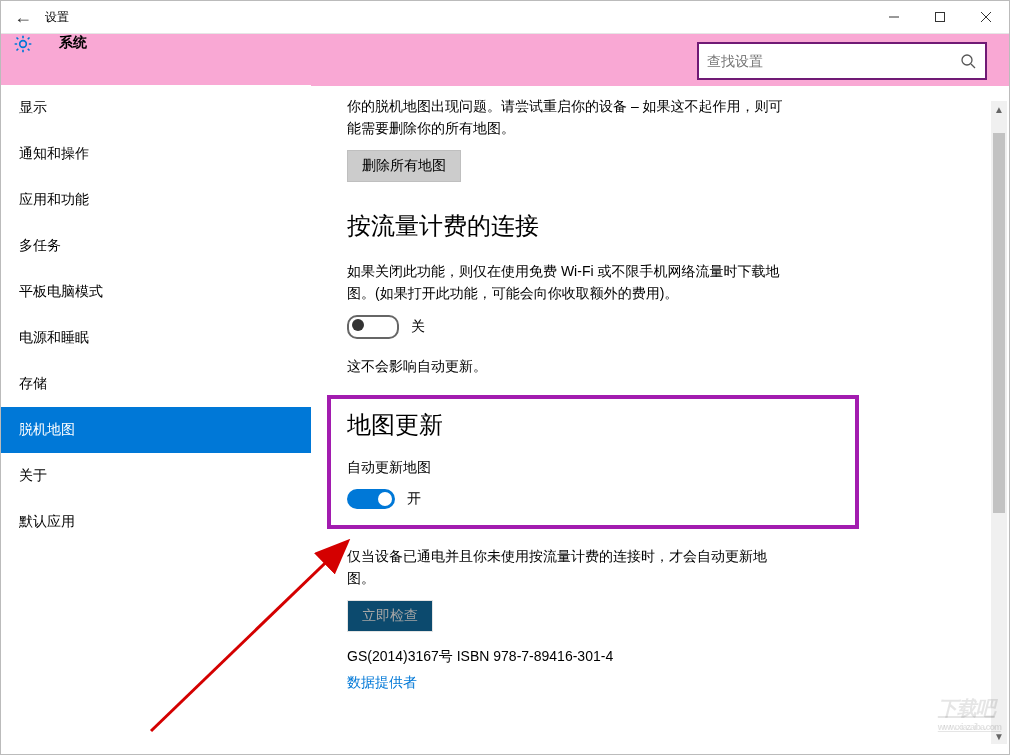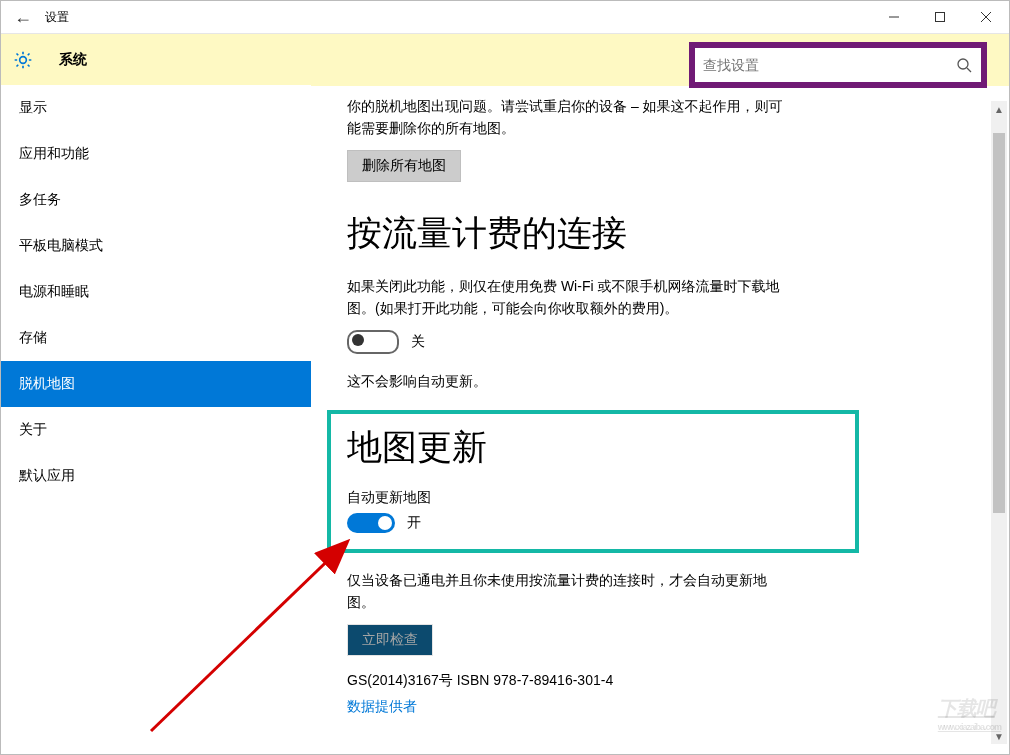--- a/index.html
+++ b/index.html
@@ -7,53 +7,53 @@
 
   
   .titlebar { height: 32px; display: flex; align-items: center; position: relative; }
   .titlebar .back { width: 44px; height: 32px; display: flex; align-items: center; justify-content: center; font-size: 18px; color: #333; }
   .titlebar .title { font-size: 12px; }
   .win-controls { position: absolute; right: 0; top: 0; display: flex; }
   .win-btn { width: 46px; height: 32px; display: flex; align-items: center; justify-content: center; }
   .win-btn svg { display:block; }
 
   
-  .header { height: 52px; background: #fef9c3; border-top: 1px solid #e6e6e6; display: flex; align-items: center; position: relative; }
+  .header { height: 52px; background: #f9a8d4; border-top: 1px solid #e6e6e6; display: flex; align-items: flex-start; position: relative; }
   .gear { width: 44px; display:flex; align-items:center; justify-content:center; color:#0078d7; }
   .header-title { font-size: 14px; font-weight: 600; margin-left: 14px; }
-  .search { position: absolute; right: 22px; top: 8px; width: 286px; height: 34px; border: 6px solid #701a75; background:#fff; display:flex; align-items:center; }
+  .search { position: absolute; right: 22px; top: 8px; width: 286px; height: 34px; border: 2px solid #701a75; background:#fff; display:flex; align-items:center; }
   .search input { border: none; outline: none; flex:1; font-size:14px; padding: 0 8px; color:#666; font-family:inherit; }
   .search-icon { width: 34px; display:flex; align-items:center; justify-content:center; color:#555; font-size:16px; }
 
   
   .body { position:absolute; top:84px; bottom:0; left:0; right:0; display:flex; }
   .sidebar { width: 310px; background:#fff; }
   .sidebar-item { padding: 14px 18px; font-size: 14px; cursor:pointer; }
   .sidebar-item.selected { background:#0078d7; color:#fff; }
 
   .content { flex:1; padding: 10px 30px 20px 36px; position:relative; overflow:hidden; }
   .content p { font-size: 14px; line-height: 1.6; margin: 0 0 10px 0; max-width: 440px; }
-  .content h2 { font-weight: 400; font-size: 35px; margin: 28px 0 18px 0; }
+  .content h2 { font-weight: 400; font-size: 24px; margin: 28px 0 18px 0; }
   .btn { display:inline-block; background:#ccc; border:1px solid #bfbfbf; padding: 6px 14px; font-size:14px; }
   .btn.disabled { background:#0c4a6e; color:#a5a5a5; border-color:#e4e4e4; }
   .link { color:#0078d7; font-size:14px; text-decoration:none; display:inline-block; margin-top:6px; }
   .legal { font-size:14px; margin-top:16px; margin-bottom:2px;}
 
   
   .toggle-row { display:flex; align-items:center; gap:12px; margin:10px 0 16px 0; }
   .toggle { width:48px; height:20px; border-radius:10px; position:relative; }
   .toggle.off { background:#fff; border:2px solid #666; }
   .toggle.off .knob { width:12px; height:12px; border-radius:50%; background:#333; position:absolute; left:3px; top:2px; }
   .toggle.on { background:#0078d7; }
   .toggle.on .knob { width:14px; height:14px; border-radius:50%; background:#fff; position:absolute; right:3px; top:3px; }
   .toggle-label { font-size:14px; }
-  .field-label { font-size:14px; margin-bottom:6px; }
+  .field-label { font-size:14px; margin-bottom:12px; }
 
   
-  .highlight { border:4px solid #14b8a6; padding: 10px 16px 16px 16px; margin-top: 18px; margin-left:-20px; margin-right:120px; }
+  .highlight { border:4px solid #a21caf; padding: 10px 16px 16px 16px; margin-top: 18px; margin-left:-20px; margin-right:120px; }
   .highlight h2 { margin-top:0; }
 
   
   .scrollbar { position:absolute; right:2px; top:100px; bottom:10px; width:16px; background:#f0f0f0; }
   .scrollbar .thumb { position:absolute; left:2px; right:2px; top:32px; height:380px; background:#c2c2c2; }
   .scrollbar .arrow { position:absolute; left:0; right:0; height:16px; display:flex; align-items:center; justify-content:center; color:#666; font-size:10px;}
   .scrollbar .arrow.up { top:0; }
   .scrollbar .arrow.down { bottom:0; }
 
   
@@ -108,20 +108,21 @@
             <line x1="11" y1="11" x2="15" y2="15" stroke="#555" stroke-width="1.3"></line>
           </svg>
       </div>
     </div>
   </div>
 
   <div class="body">
 
     <div class="sidebar">
       <div class="sidebar-item"><span>显示</span></div>
+      <div class="sidebar-item"><span>通知和操作</span></div>
       <div class="sidebar-item"><span>应用和功能</span></div>
       <div class="sidebar-item"><span>多任务</span></div>
       <div class="sidebar-item"><span>平板电脑模式</span></div>
       <div class="sidebar-item"><span>电源和睡眠</span></div>
       <div class="sidebar-item"><span>存储</span></div>
       <div class="sidebar-item selected"><span>脱机地图</span></div>
       <div class="sidebar-item"><span>关于</span></div>
       <div class="sidebar-item"><span>默认应用</span></div>
     </div>
 

